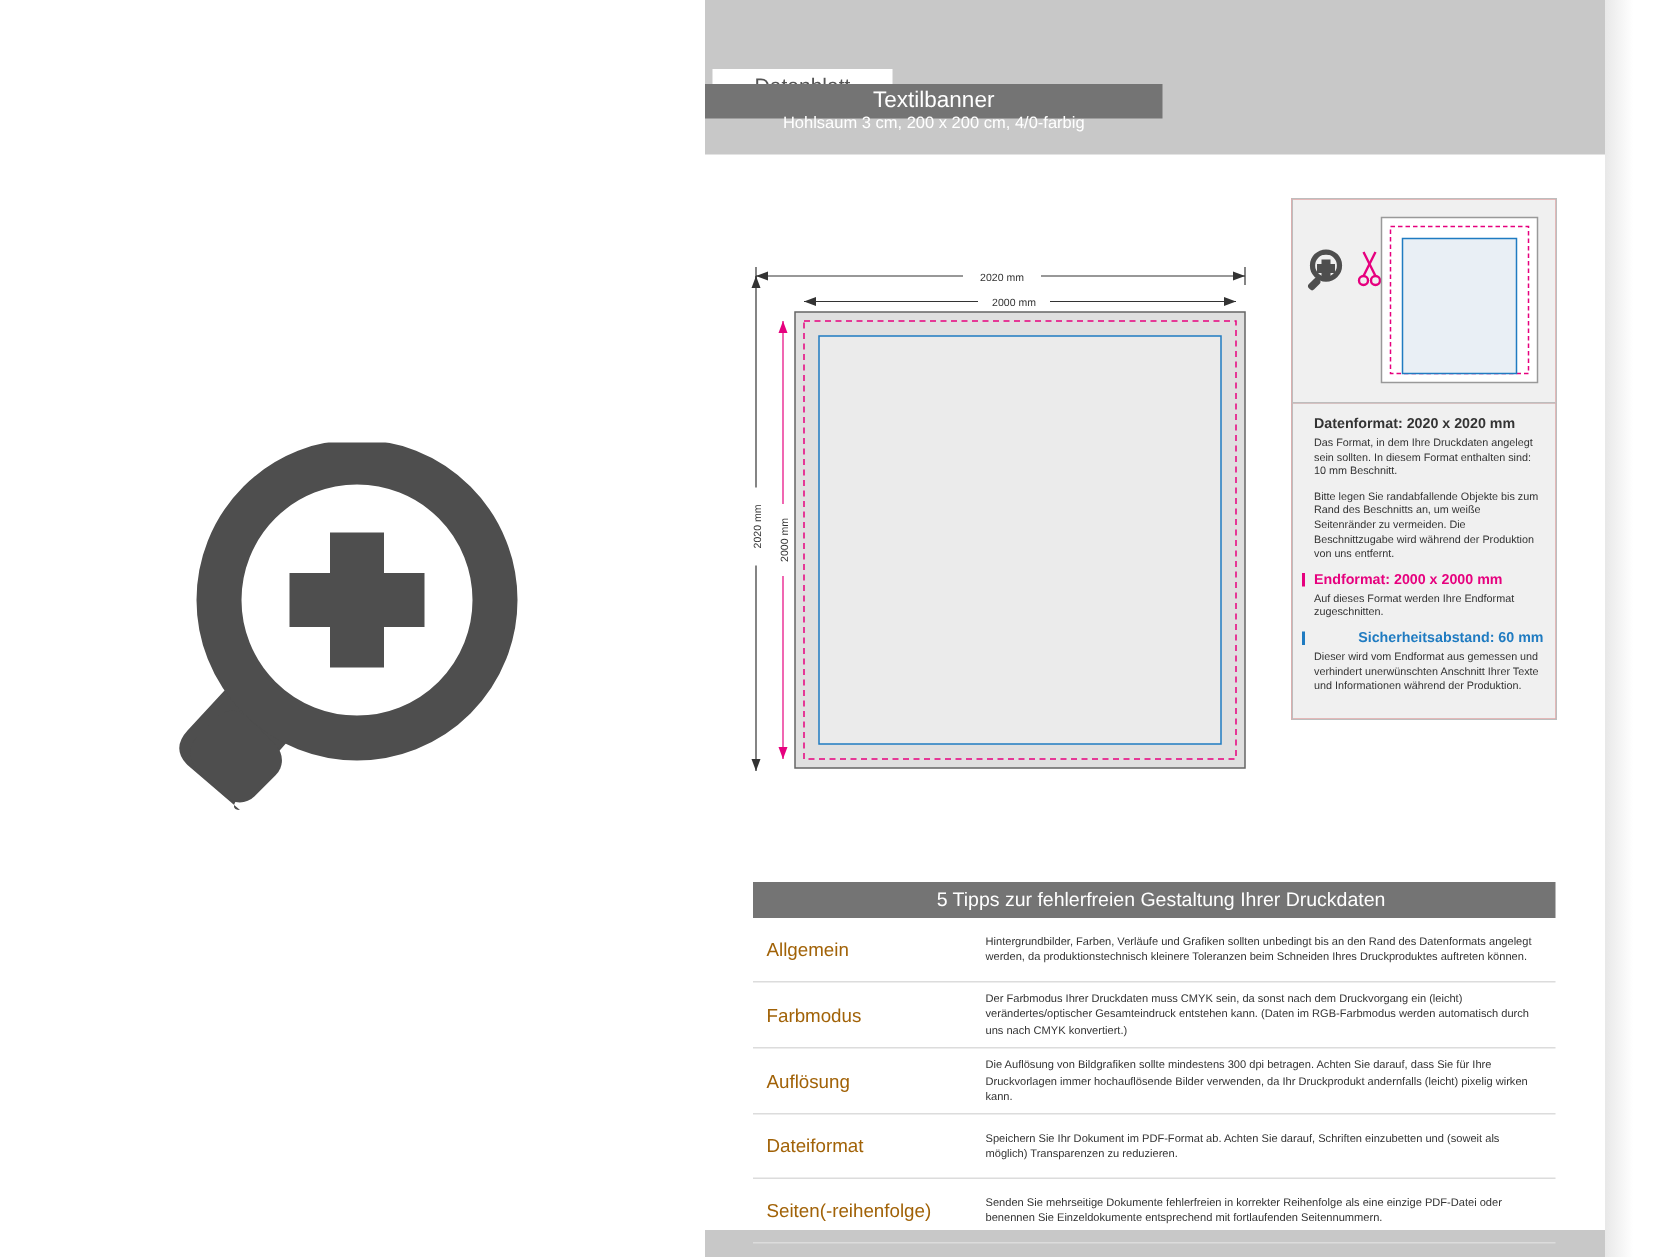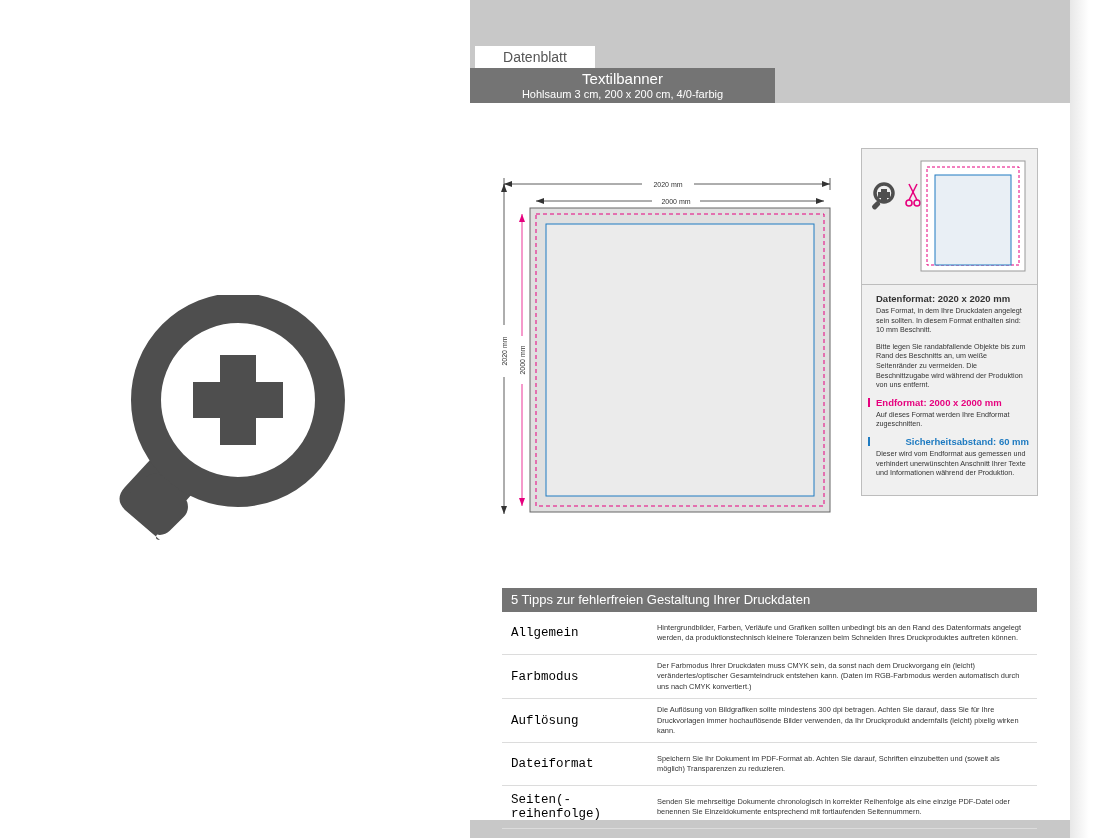--- a/index.html
+++ b/index.html
@@ -65,22 +65,22 @@
     left: 475px; top: 46px;
     width: 120px; height: 22px;
     background: #ffffff;
     color: #555;
     font-size: 14px;
     line-height: 22px;
     text-align: center;
   }
   #title-block {
     position: absolute;
-    left: 470px; top: 68px;
-    width: 305px; height: 35px;
+    left: 470px; top: 56px;
+    width: 305px; height: 23px;
     background: #747474;
     color: #ffffff;
     text-align: center;
   }
   #title-main {
     font-size: 15px;
     line-height: 17px;
     padding-top: 2px;
     display: block;
   }
@@ -93,21 +93,21 @@
   
   #drawing {
     position: absolute;
     left: 470px; top: 140px;
     width: 400px; height: 400px;
   }
 
   
   #legend {
     position: absolute;
-    left: 861px; top: 148px;
+    left: 861px; top: 132px;
     width: 175px;
     border: 1px solid #bdbdbd;
     background: #ef4444;
   }
   #legend-top {
     height: 135px;
     background: #f0f0f0;
     position: relative;
     border-bottom: 1px solid #bdbdbd;
   }
@@ -152,36 +152,36 @@
     left: 502px; top: 588px;
     width: 535px;
   }
   #tips-header {
     background: #747474;
     color: #ffffff;
     font-size: 13px;
     line-height: 24px;
     height: 24px;
     padding-left: 9px;
+    text-align: center;
   }
   .tip-row {
     display: flex;
     border-bottom: 1px solid #dcdcdc;
     min-height: 42px;
     align-items: center;
   }
   .tip-row:first-of-type { border-top: none; }
   .tip-label {
     width: 155px;
     flex: none;
     font-size: 12.5px;
-    color: #000000;
+    color: #a16207;
     padding-left: 9px;
     box-sizing: border-box;
-    font-family: Liberation Mono, monospace;
   }
   .tip-text {
     font-size: 7.4px;
     line-height: 10.4px;
     color: #333;
     padding: 6px 10px 6px 0;
   }
 </style>
 </head>
 <body>
@@ -307,15 +307,15 @@
   <div class="tip-row">
     <div class="tip-label">Auflösung</div>
     <div class="tip-text">Die Auflösung von Bildgrafiken sollte mindestens 300 dpi betragen. Achten Sie darauf, dass Sie für Ihre Druckvorlagen immer hochauflösende Bilder verwenden, da Ihr Druckprodukt andernfalls (leicht) pixelig wirken kann.</div>
   </div>
   <div class="tip-row">
     <div class="tip-label">Dateiformat</div>
     <div class="tip-text">Speichern Sie Ihr Dokument im PDF-Format ab. Achten Sie darauf, Schriften einzubetten und (soweit als möglich) Transparenzen zu reduzieren.</div>
   </div>
   <div class="tip-row">
     <div class="tip-label">Seiten(-reihenfolge)</div>
-    <div class="tip-text">Senden Sie mehrseitige Dokumente chronologisch in korrekter Reihenfolge als eine einzige PDF-Datei oder benennen Sie Einzeldokumente entsprechend mit fortlaufenden Seitennummern.</div>
+    <div class="tip-text">Senden Sie mehrseitige Dokumente fehlerfreien in korrekter Reihenfolge als eine einzige PDF-Datei oder benennen Sie Einzeldokumente entsprechend mit fortlaufenden Seitennummern.</div>
   </div>
 </div>
 
 </body></html>

